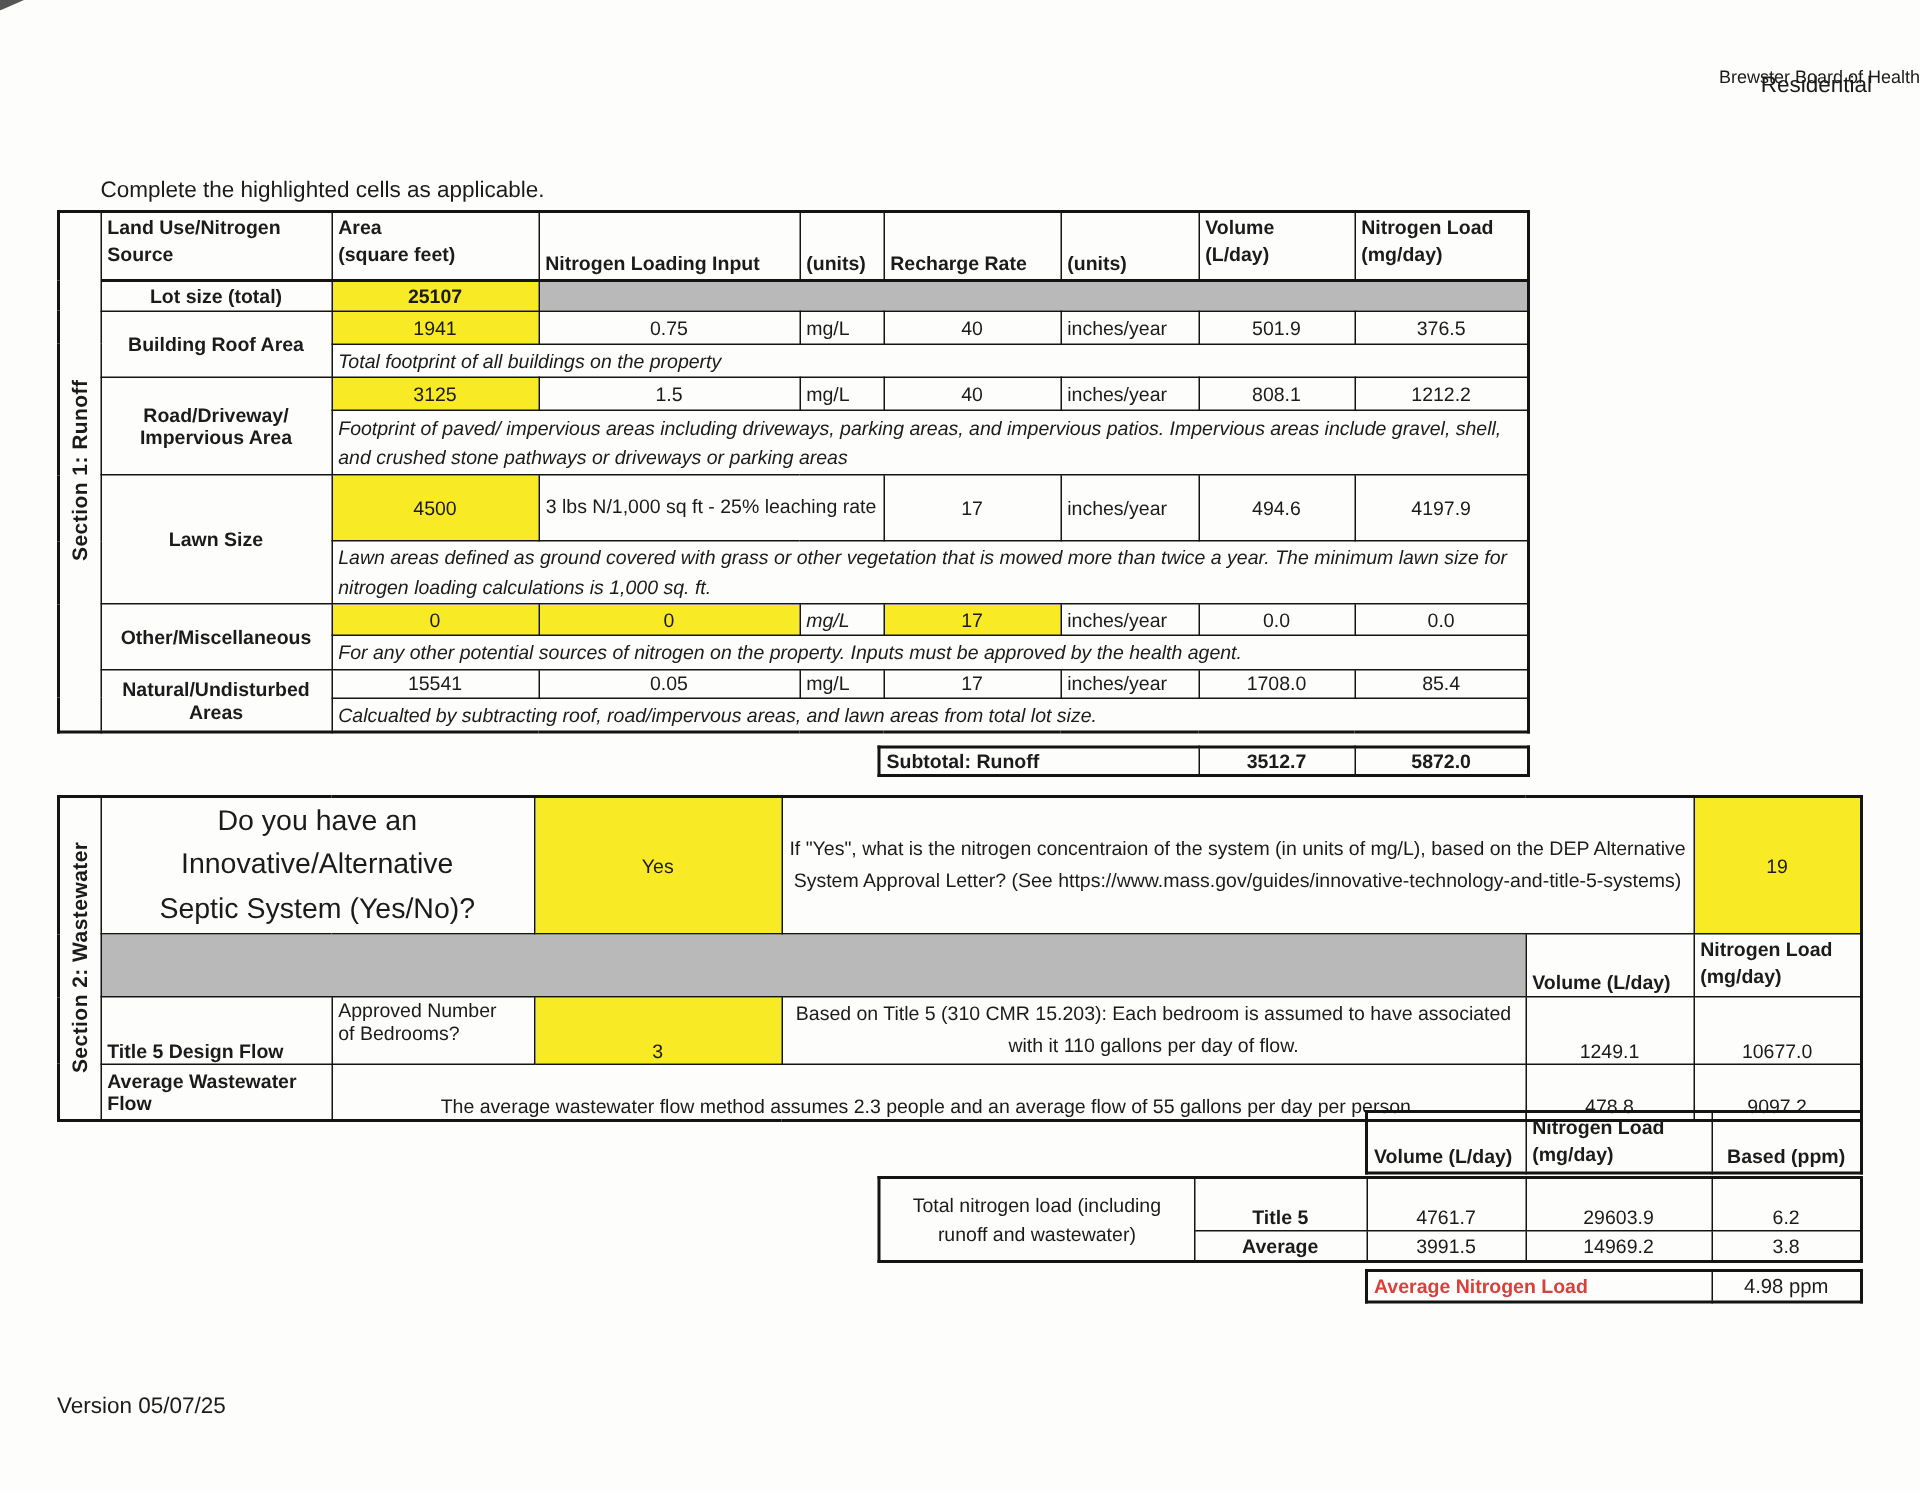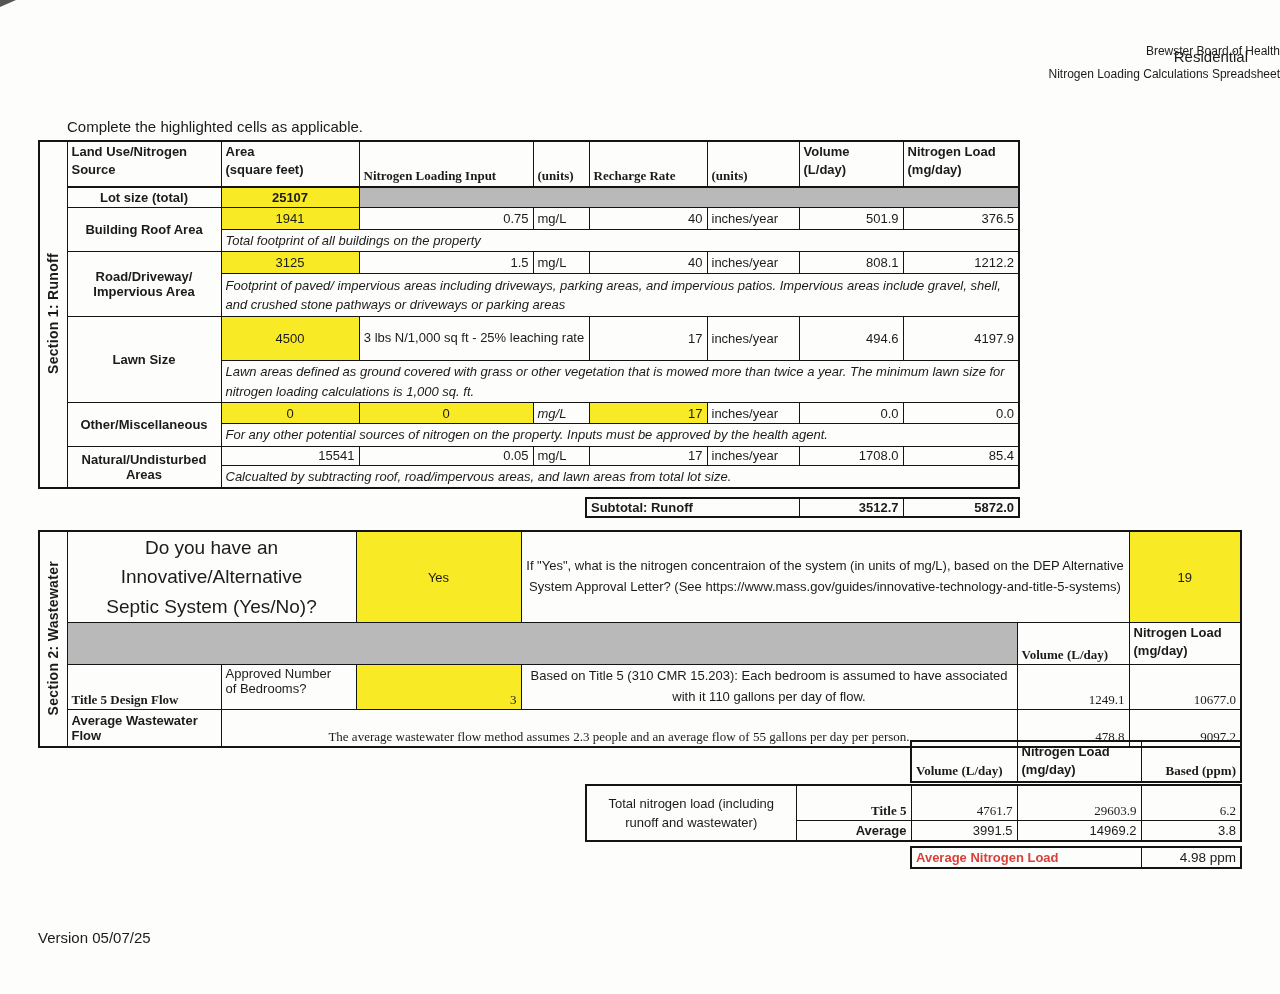--- a/index.html
+++ b/index.html
@@ -18,22 +18,22 @@
   .residential{position:absolute;top:48px;right:32px;font-size:15px;}
   .instruction{position:absolute;left:67px;top:118px;font-size:15px;}
   .footer{position:absolute;left:38px;top:929px;font-size:15px;}
 
   table{border-collapse:collapse;table-layout:fixed;}
   td{border:1px solid var(--line);padding:1px 4px;font-size:13px;vertical-align:middle;
      white-space:pre-line;overflow:hidden;}
   table.boxed{border:2px solid var(--line);}
   td.b{font-weight:bold;}
   td.c{text-align:center;}
-  td.r{text-align:right;}
-  td.vb{vertical-align:bottom;font-family:Liberation Serif, serif;}
+  td.r{text-align:center;}
+  td.vb{vertical-align:bottom;}
   td.vt{vertical-align:top;}
   td.y{background:var(--hl);}
   td.gray{background:var(--gray);}
   td.note{font-style:italic;font-size:13px;line-height:1.5;}
   td.hdr{font-weight:bold;line-height:1.35;}
   td.side{font-weight:bold;text-align:center;padding:0;}
   td.side span{writing-mode:vertical-rl;transform:rotate(180deg);font-size:14px;letter-spacing:.3px;}
   td.redtxt{color:var(--red);font-weight:bold;}
   .hdr2{border-bottom:2px solid var(--line);}
 
@@ -45,21 +45,20 @@
   #sumC{position:absolute;left:910px;top:846px;padding-left:44px;}
 </style>
 </head>
 <body>
 
 <div class="page">
   <div class="corner-mark"></div>
 
   <div class="titles">
     <div>Brewster Board of Health</div>
-    <div>Nitrogen Loading Calculations Spreadsheet</div>
   </div>
   <div class="residential">Residential</div>
   <div class="instruction">Complete the highlighted cells as applicable.</div>
 
   <table id="s1" class="boxed">
     <colgroup>
       <col style="width:28px">
         <col style="width:154px">
         <col style="width:138px">
         <col style="width:174px">

